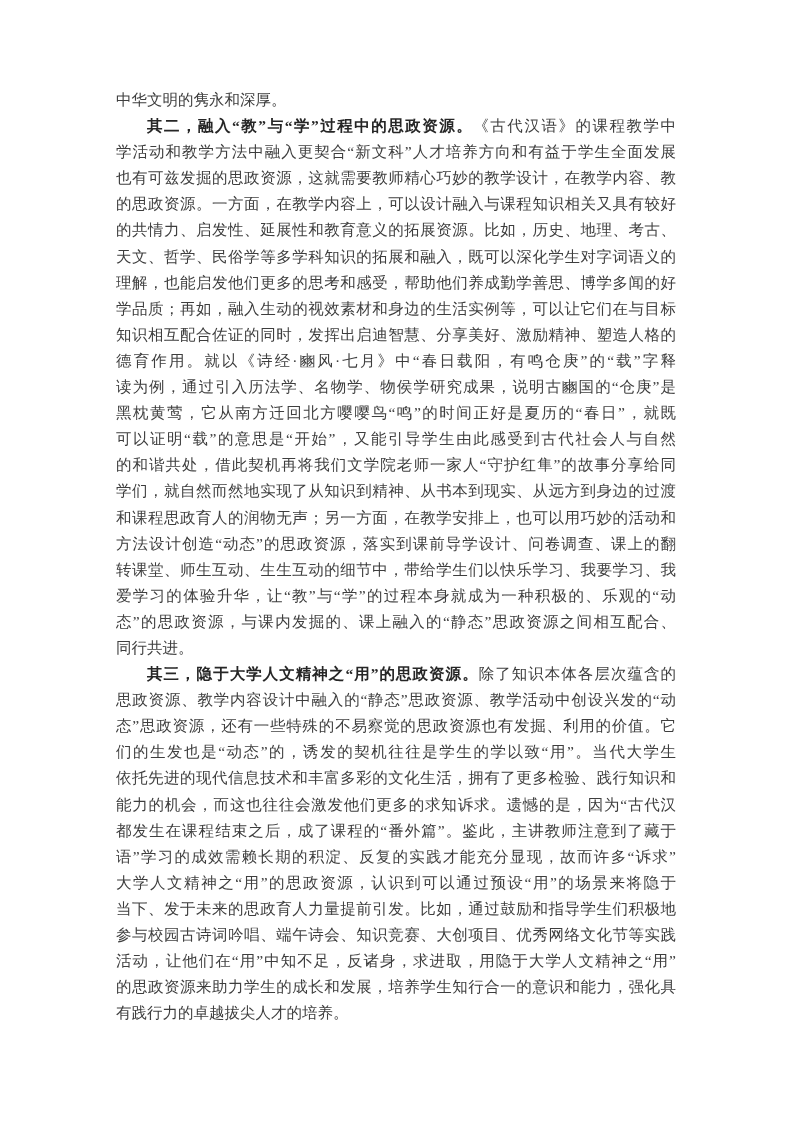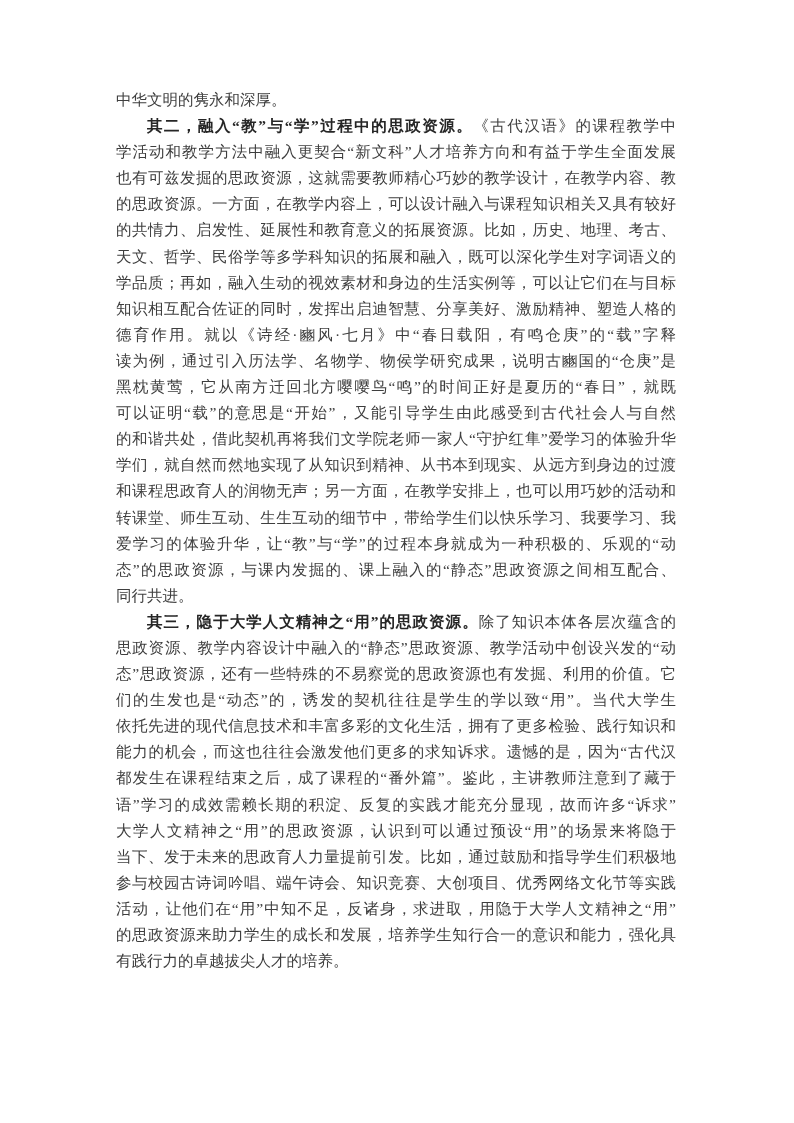--- a/index.html
+++ b/index.html
@@ -41,29 +41,31 @@
 
 <div class="page">
   <div class="text-block">
       <div class="line end"><span class="run">中华文明的隽永和深厚。</span></div>
       <div class="line fill indent"><span class="run bold">其二，融入“教”与“学”过程中的思政资源。</span><span class="run">《古代汉语》的课程教学中</span></div>
       <div class="line fill"><span class="run">学活动和教学方法中融入更契合“新文科”人才培养方向和有益于学生全面发展</span></div>
       <div class="line fill"><span class="run">也有可兹发掘的思政资源，这就需要教师精心巧妙的教学设计，在教学内容、教</span></div>
       <div class="line fill"><span class="run">的思政资源。一方面，在教学内容上，可以设计融入与课程知识相关又具有较好</span></div>
       <div class="line fill"><span class="run">的共情力、启发性、延展性和教育意义的拓展资源。比如，历史、地理、考古、</span></div>
       <div class="line fill"><span class="run">天文、哲学、民俗学等多学科知识的拓展和融入，既可以深化学生对字词语义的</span></div>
+      <div class="line fill"><span class="run">理解，也能启发他们更多的思考和感受，帮助他们养成勤学善思、博学多闻的好</span></div>
       <div class="line fill"><span class="run">学品质；再如，融入生动的视效素材和身边的生活实例等，可以让它们在与目标</span></div>
       <div class="line fill"><span class="run">知识相互配合佐证的同时，发挥出启迪智慧、分享美好、激励精神、塑造人格的</span></div>
       <div class="line fill"><span class="run">德育作用。就以《诗经·豳风·七月》中“春日载阳，有鸣仓庚”的“载”字释</span></div>
       <div class="line fill"><span class="run">读为例，通过引入历法学、名物学、物侯学研究成果，说明古豳国的“仓庚”是</span></div>
       <div class="line fill"><span class="run">黑枕黄莺，它从南方迁回北方嘤嘤鸟“鸣”的时间正好是夏历的“春日”，就既</span></div>
       <div class="line fill"><span class="run">可以证明“载”的意思是“开始”，又能引导学生由此感受到古代社会人与自然</span></div>
-      <div class="line fill"><span class="run">的和谐共处，借此契机再将我们文学院老师一家人“守护红隼”爱学习的体验升华</span></div>
+      <div class="line fill"><span class="run">的和谐共处，借此契机再将我们文学院老师一家人“守护红隼”的故事分享给同</span></div>
       <div class="line fill"><span class="run">学们，就自然而然地实现了从知识到精神、从书本到现实、从远方到身边的过渡</span></div>
       <div class="line fill"><span class="run">和课程思政育人的润物无声；另一方面，在教学安排上，也可以用巧妙的活动和</span></div>
+      <div class="line fill"><span class="run">方法设计创造“动态”的思政资源，落实到课前导学设计、问卷调查、课上的翻</span></div>
       <div class="line fill"><span class="run">转课堂、师生互动、生生互动的细节中，带给学生们以快乐学习、我要学习、我</span></div>
       <div class="line fill"><span class="run">爱学习的体验升华，让“教”与“学”的过程本身就成为一种积极的、乐观的“动</span></div>
       <div class="line fill"><span class="run">态”的思政资源，与课内发掘的、课上融入的“静态”思政资源之间相互配合、</span></div>
       <div class="line end"><span class="run">同行共进。</span></div>
       <div class="line fill indent"><span class="run bold">其三，隐于大学人文精神之“用”的思政资源。</span><span class="run">除了知识本体各层次蕴含的</span></div>
       <div class="line fill"><span class="run">思政资源、教学内容设计中融入的“静态”思政资源、教学活动中创设兴发的“动</span></div>
       <div class="line fill"><span class="run">态”思政资源，还有一些特殊的不易察觉的思政资源也有发掘、利用的价值。它</span></div>
       <div class="line fill"><span class="run">们的生发也是“动态”的，诱发的契机往往是学生的学以致“用”。当代大学生</span></div>
       <div class="line fill"><span class="run">依托先进的现代信息技术和丰富多彩的文化生活，拥有了更多检验、践行知识和</span></div>
       <div class="line fill"><span class="run">能力的机会，而这也往往会激发他们更多的求知诉求。遗憾的是，因为“古代汉</span></div>

